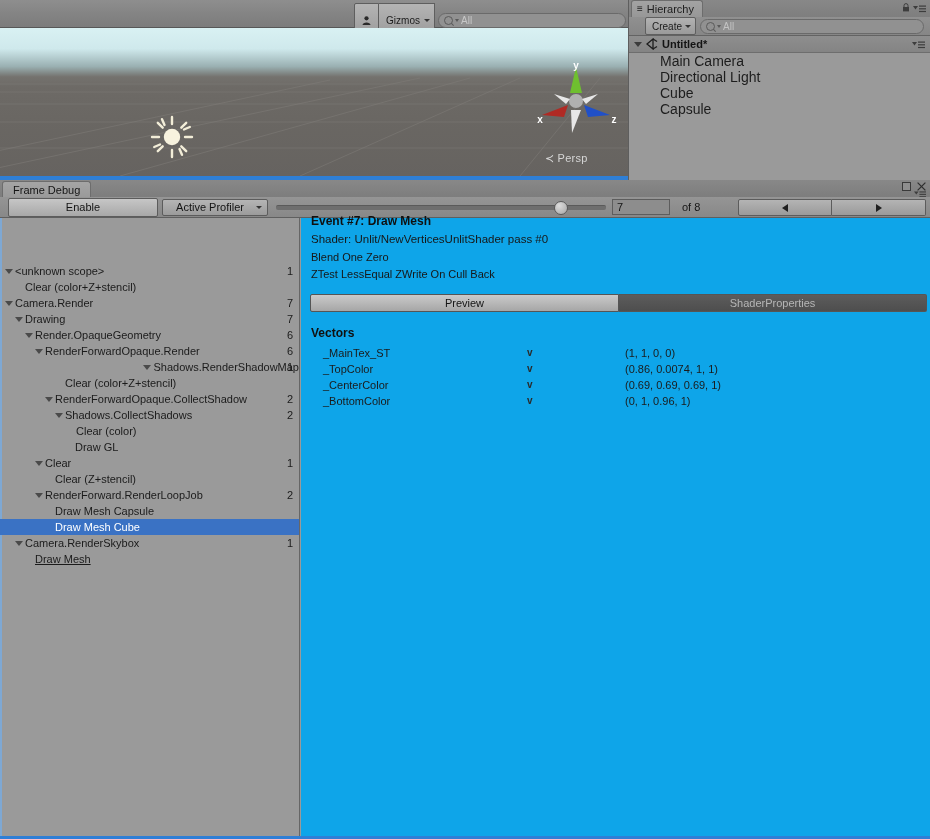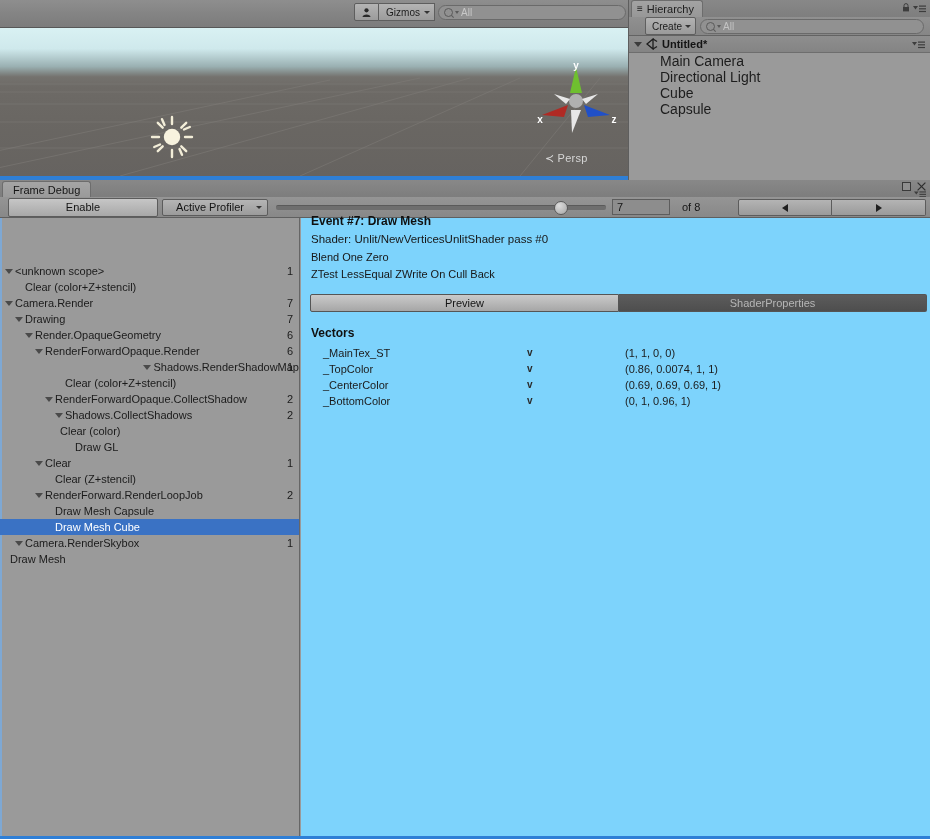--- a/index.html
+++ b/index.html
@@ -37,21 +37,21 @@
     box-sizing: border-box;
   }
   .scene-toolbar-right {
     position: absolute; right: 2px; top: 3px; display: flex; align-items: center;
   }
   .tb-btn {
     height: 17px; box-sizing: border-box;
     background: linear-gradient(to bottom, #b4b4b4, #9b9b9b);
     border: 1px solid #5e5e5e;
     display: flex; align-items: center; justify-content: center;
-    font-size: 10px; color: #1c1c1c; padding: 8px 5px;
+    font-size: 10px; color: #1c1c1c; padding: 16px 5px;
     cursor: default;
   }
   .person-btn { width: 25px; border-radius: 2px 0 0 2px; }
   .gizmos-btn { width: 56px; border-left: none; position: relative; padding-right: 12px; }
   .gizmos-btn .caret {
     position: absolute; right: 4px; top: 50%; margin-top: -1px;
     width: 0; height: 0; border-left: 3px solid transparent;
     border-right: 3px solid transparent; border-top: 3px solid #343434;
   }
   .scene-search {
@@ -236,21 +236,21 @@
   .tree-count { position:absolute; right:6px; top:0; line-height:16px; font-size:11px; }
   .tri {
     display:inline-block; width:0;height:0;
     border-left:4px solid transparent;border-right:4px solid transparent;
     border-top:5px solid #4a4a4a; margin-right:2px; flex:none;
   }
   .tri.blank { border:none; width:8px; height:5px; }
 
   
   .fd-detail { position:absolute; left:301px; top:38px; right:0; bottom:0;
-               background:#7dd3fc; }
+               background:#0ea5e9; }
   .ev-title { position:absolute; left:10px; top:-4px; font-size:12px; font-weight:bold; color:#101010; }
   .ev-line { position:absolute; left:10px; font-size:11px; color:#171717; }
   .ev-shader { top:15px; font-size:11.5px; }
   .ev-blend { top:33px; }
   .ev-ztest { top:50px; }
 
   .tabpair { position:absolute; left:9px; top:76px; width:617px; height:18px; display:flex; }
   .tp-btn {
     flex:1; display:flex; align-items:center; justify-content:center;
     font-size:11px; box-sizing:border-box; border:1px solid #555;
@@ -513,21 +513,21 @@
           <div class="tree-row" style="padding-left: 45px;">
             <span class="tri"></span>
             <span class="tree-label">RenderForwardOpaque.CollectShadow</span>
             <span class="tree-count">2</span>
           </div>
           <div class="tree-row" style="padding-left: 55px;">
             <span class="tri"></span>
             <span class="tree-label">Shadows.CollectShadows</span>
             <span class="tree-count">2</span>
           </div>
-          <div class="tree-row" style="padding-left: 50px;">
+          <div class="tree-row" style="padding-left: 66px;">
             <span class="tri blank"></span>
             <span class="tree-label">Clear (color)</span>
           </div>
           <div class="tree-row" style="padding-left: 65px;">
             <span class="tri blank"></span>
             <span class="tree-label">Draw GL</span>
           </div>
           <div class="tree-row" style="padding-left: 35px;">
             <span class="tri"></span>
             <span class="tree-label">Clear</span>
@@ -548,21 +548,21 @@
           </div>
           <div class="tree-row selected" style="padding-left: 45px;">
             <span class="tri blank"></span>
             <span class="tree-label">Draw Mesh Cube</span>
           </div>
           <div class="tree-row" style="padding-left: 15px;">
             <span class="tri"></span>
             <span class="tree-label">Camera.RenderSkybox</span>
             <span class="tree-count">1</span>
           </div>
-          <div class="tree-row" style="">
+          <div class="tree-row" style="padding-left: 25px; text-decoration: underline;">
             <span class="tri blank"></span>
             <span class="tree-label">Draw Mesh</span>
           </div>
         </div>
     </div>
 
     <div class="fd-detail">
       <div class="ev-title">Event #7: Draw Mesh</div>
       <div class="ev-line ev-shader">Shader: Unlit/NewVerticesUnlitShader pass #0</div>
       <div class="ev-line ev-blend">Blend One Zero</div>

